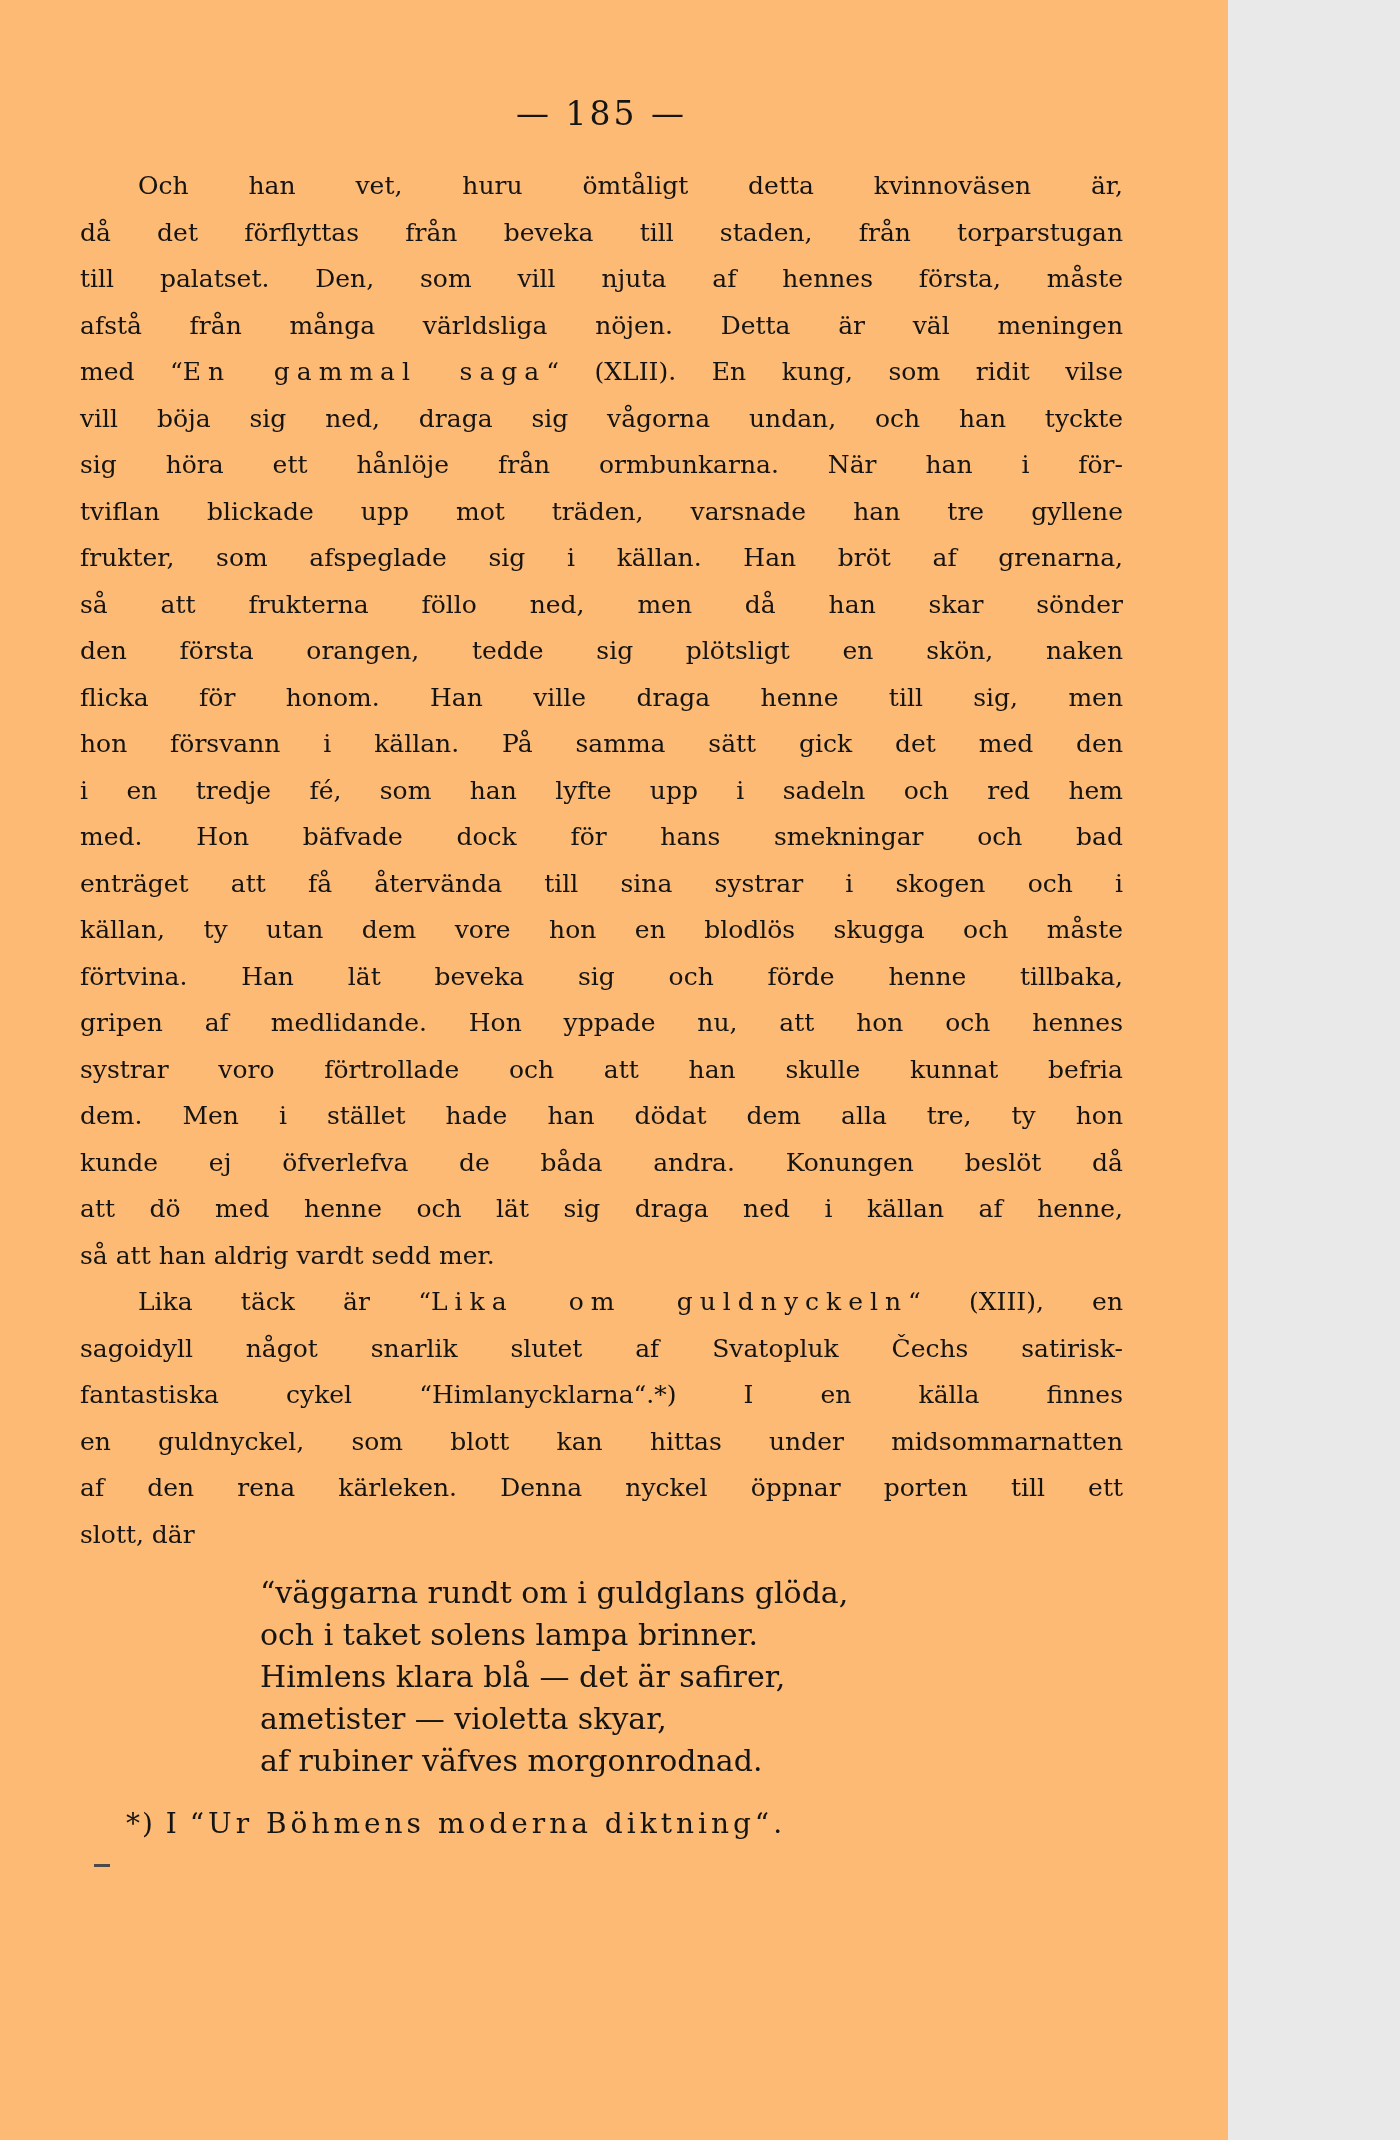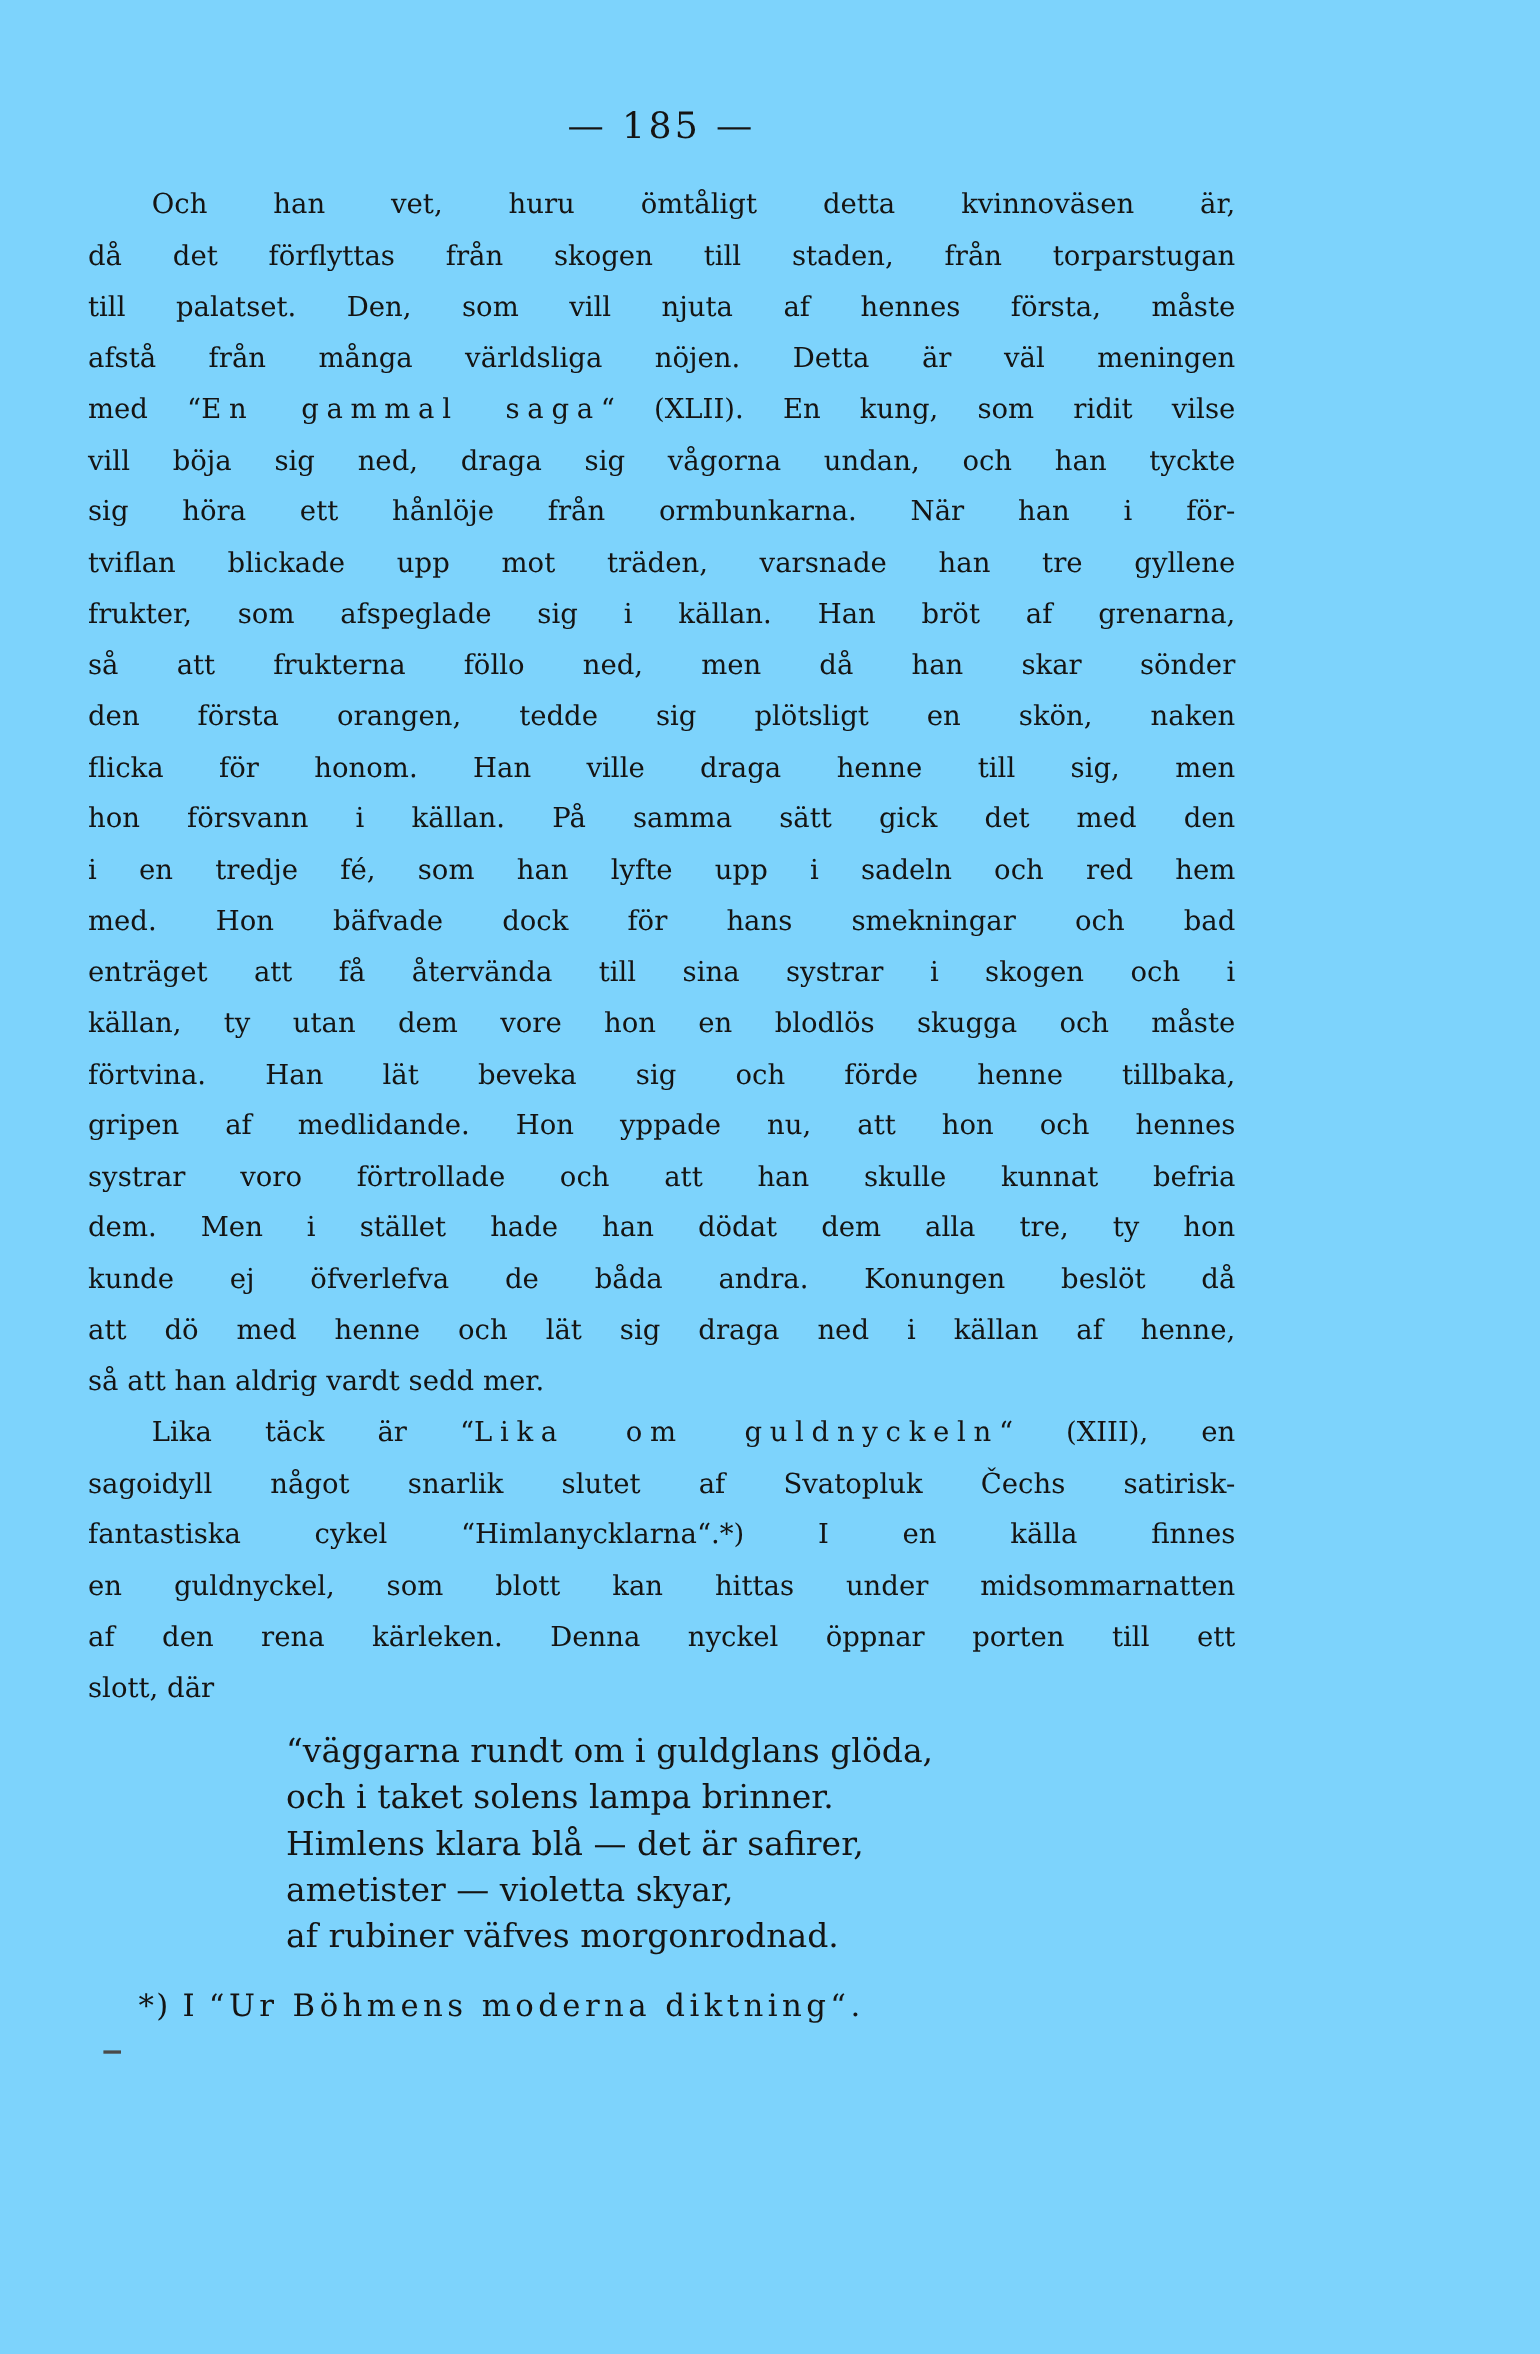--- a/index.html
+++ b/index.html
@@ -1,19 +1,19 @@
 <!DOCTYPE html>
 <html><head>
 <meta charset="utf-8">
 <style>
   html,body{margin:0;padding:0;background:#e9e9e9;}
   .page{
     position:relative;
-    width:1400px;height:2140px;
-    background:#7dd3fc;
+    width:1228px;height:2140px;
+    background:#fdba74;
     color:#151413;
     font-family:"DejaVu Serif","Liberation Serif",serif;
     overflow:hidden;
   }
   .pagenum{
     position:absolute;
     left:80px;top:94px;width:1043px;
     text-align:center;
     font-size:33px;
     letter-spacing:3px;
@@ -63,21 +63,21 @@
 <body>
 
 <div class="page">
 
   <div class="pagenum">— 185 —</div>
 
   <div class="body-block">
 
     <div>
       <div class="line j ind">Och han vet, huru ömtåligt detta kvinnoväsen är,</div>
-      <div class="line j">då det förflyttas från skogen till staden, från torparstugan</div>
+      <div class="line j">då det förflyttas från beveka till staden, från torparstugan</div>
       <div class="line j">till palatset. Den, som vill njuta af hennes första, måste</div>
       <div class="line j">afstå från många världsliga nöjen. Detta är väl meningen</div>
       <div class="line j"><span>med “</span><span class="sperr">En gammal saga</span><span>“ (XLII). En kung, som ridit vilse</span></div>
       <div class="line j">vill böja sig ned, draga sig vågorna undan, och han tyckte</div>
       <div class="line j">sig höra ett hånlöje från ormbunkarna. När han i för-</div>
       <div class="line j">tviflan blickade upp mot träden, varsnade han tre gyllene</div>
       <div class="line j">frukter, som afspeglade sig i källan. Han bröt af grenarna,</div>
       <div class="line j">så att frukterna föllo ned, men då han skar sönder</div>
       <div class="line j">den första orangen, tedde sig plötsligt en skön, naken</div>
       <div class="line j">flicka för honom. Han ville draga henne till sig, men</div>

